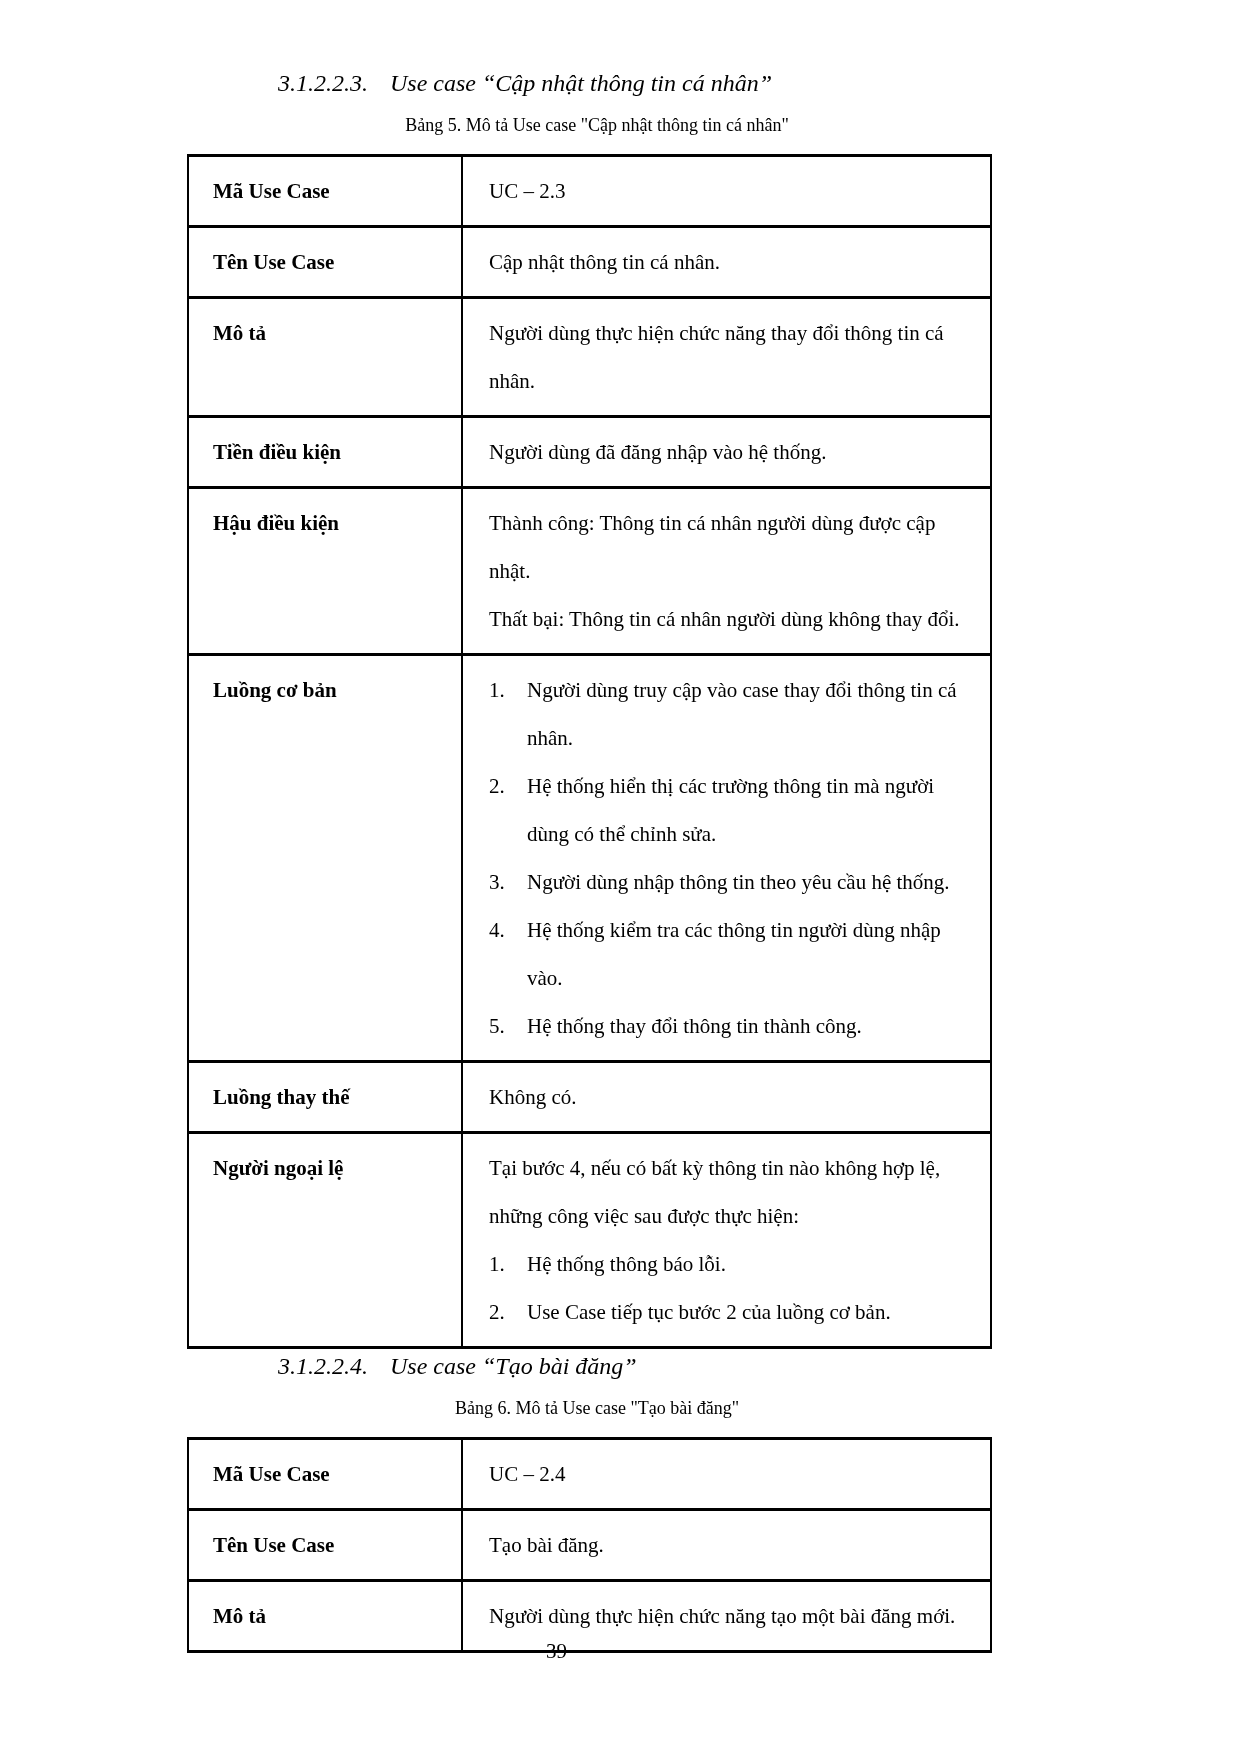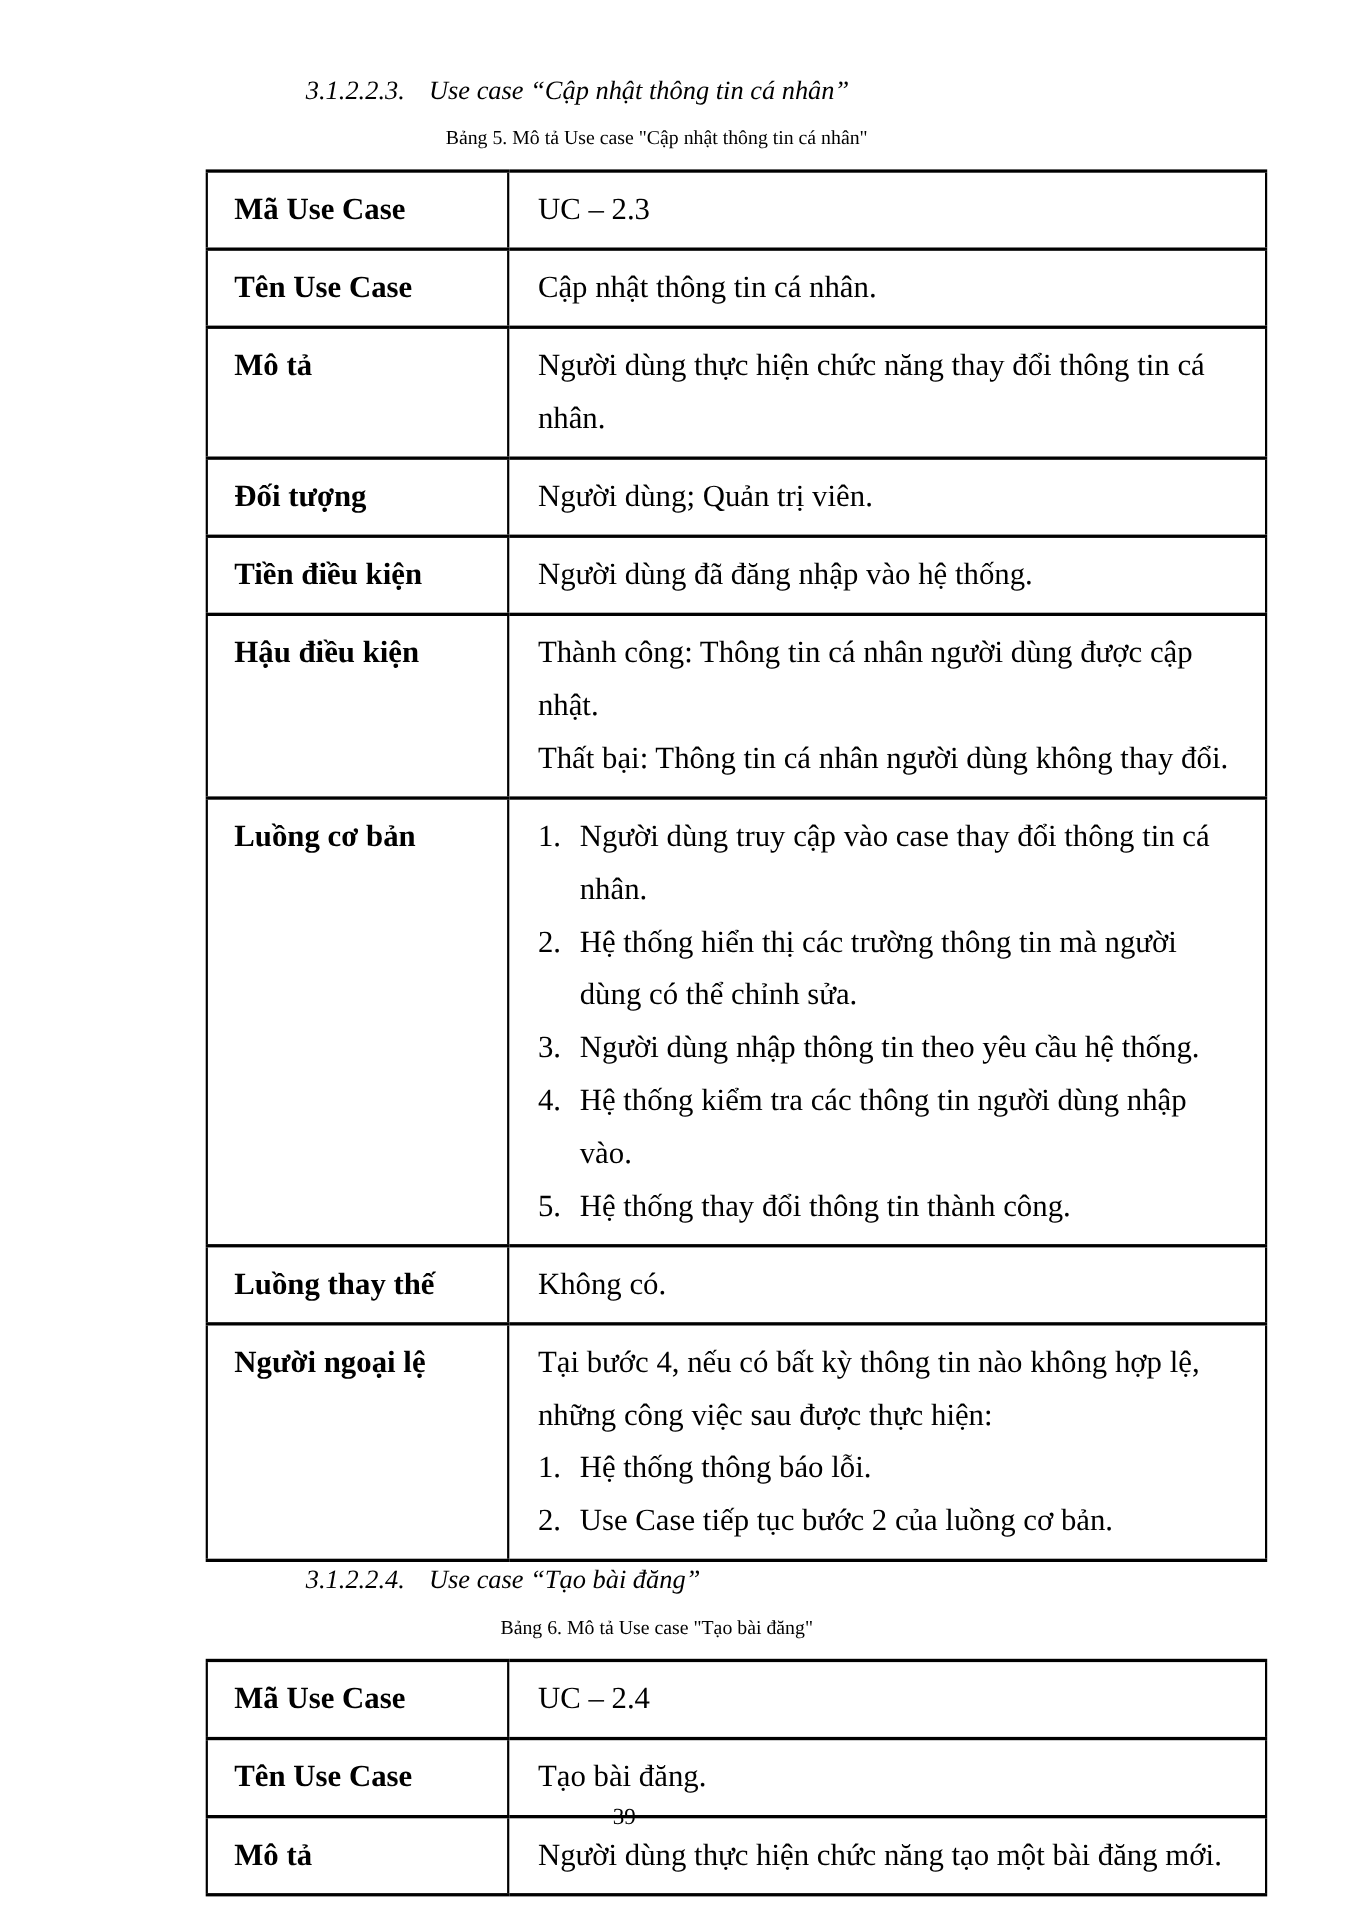--- a/index.html
+++ b/index.html
@@ -37,23 +37,23 @@
     width:820px;
     text-align:center;
     margin:0 0 16px 0;
   }
   .caption{
     font-size:18px;
     line-height:26px;
   }
   .uc-table{
     border-collapse:collapse;
-    width:965px;
+    width:805px;
     table-layout:fixed;
-    font-size:28px;
+    font-size:21px;
     line-height:48px;
   }
   .uc-table td{
     border:2px solid #000;
     border-top-width:3px;
     border-bottom-width:3px;
     vertical-align:top;
     padding:10px 24px 10px 26px;
   }
   .uc-table td.label-cell{
@@ -80,21 +80,21 @@
     content: counter(item) ".";
     position:absolute;
     left:0;
     top:0;
   }
   .section-2{
   }
   .page-number{
     position:absolute;
     bottom:90px;
-    left:16px;
+    left:5px;
     width:1103px;
     text-align:center;
     font-size:21px;
   }
 </style>
 </head>
 <body>
 
 <div class="page">
   <div class="content">
@@ -117,26 +117,20 @@
         <tr>
           <td class="label-cell"><span>Tên Use Case</span></td>
           <td>
               <p>Cập nhật thông tin cá nhân.</p>
             </td>
         </tr>
         <tr>
           <td class="label-cell"><span>Mô tả</span></td>
           <td>
               <p>Người dùng thực hiện chức năng thay đổi thông tin cá nhân.</p>
-            </td>
-        </tr>
-        <tr>
-          <td class="label-cell"><span>Đối tượng</span></td>
-          <td>
-              <p>Người dùng; Quản trị viên.</p>
             </td>
         </tr>
         <tr>
           <td class="label-cell"><span>Tiền điều kiện</span></td>
           <td>
               <p>Người dùng đã đăng nhập vào hệ thống.</p>
             </td>
         </tr>
         <tr>
           <td class="label-cell"><span>Hậu điều kiện</span></td>

